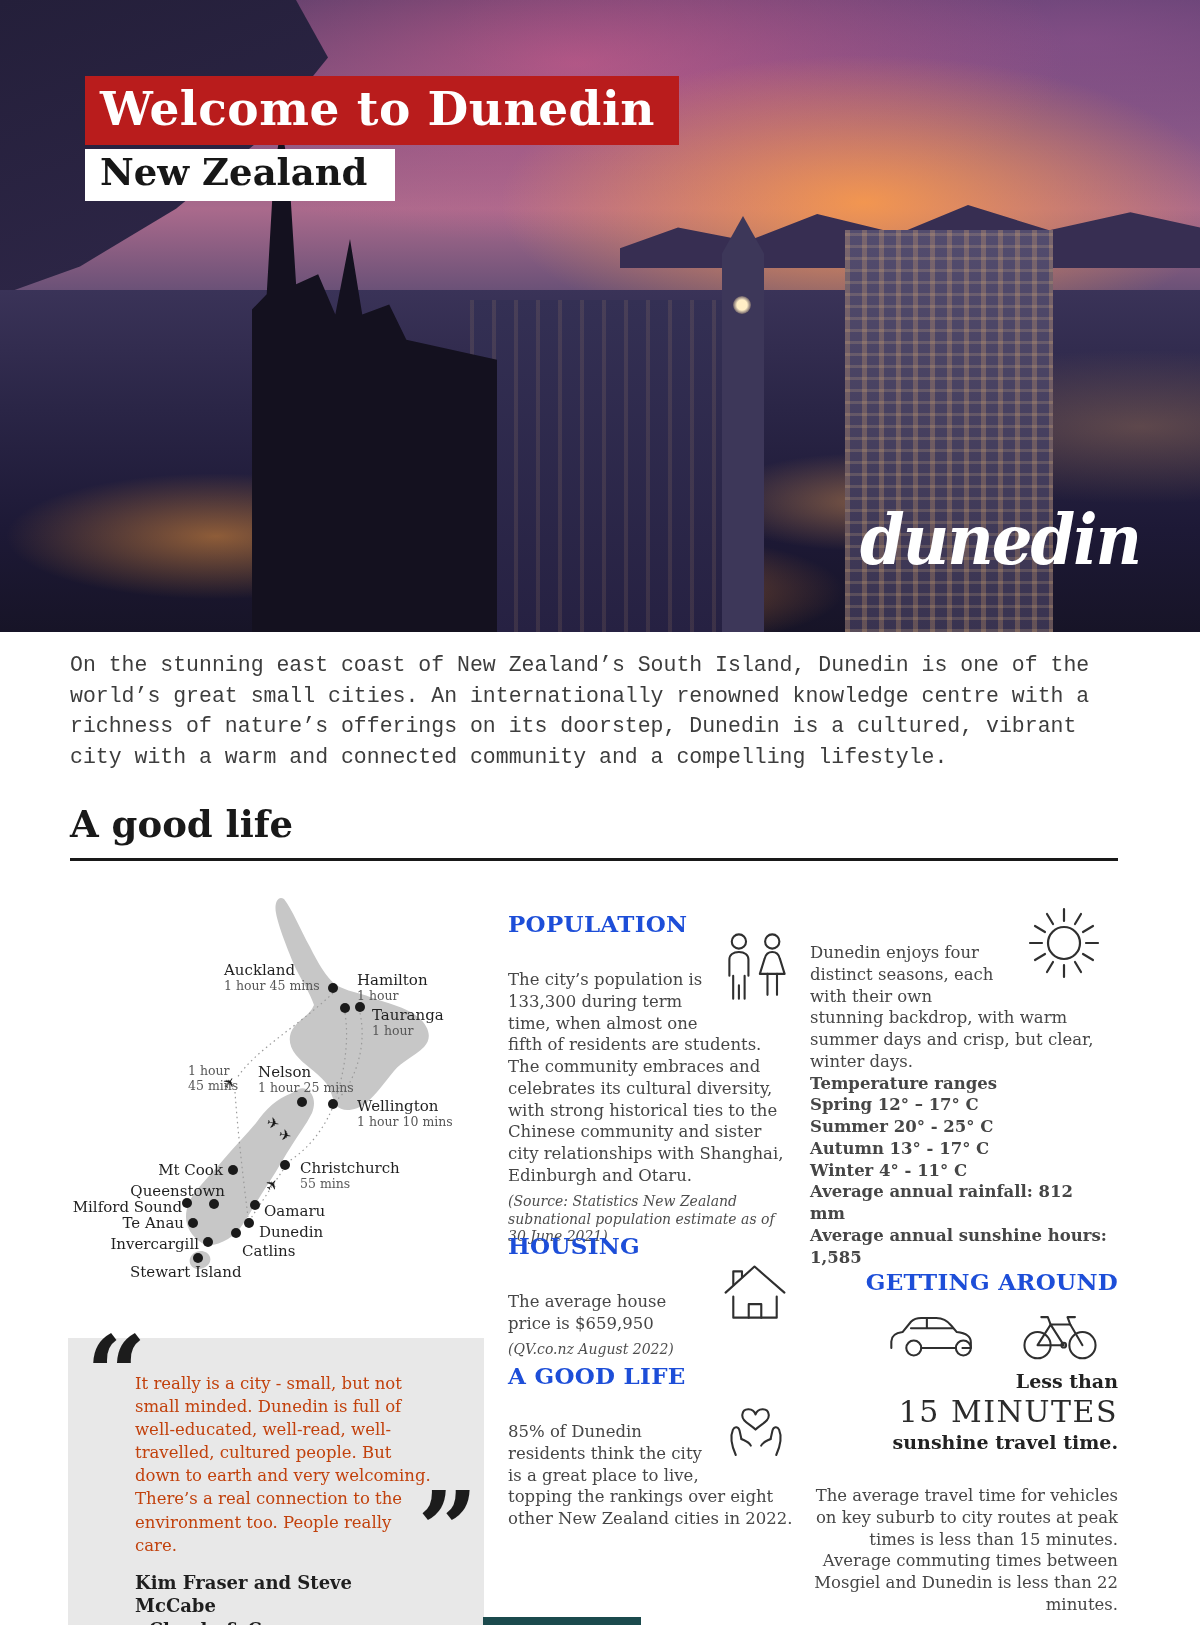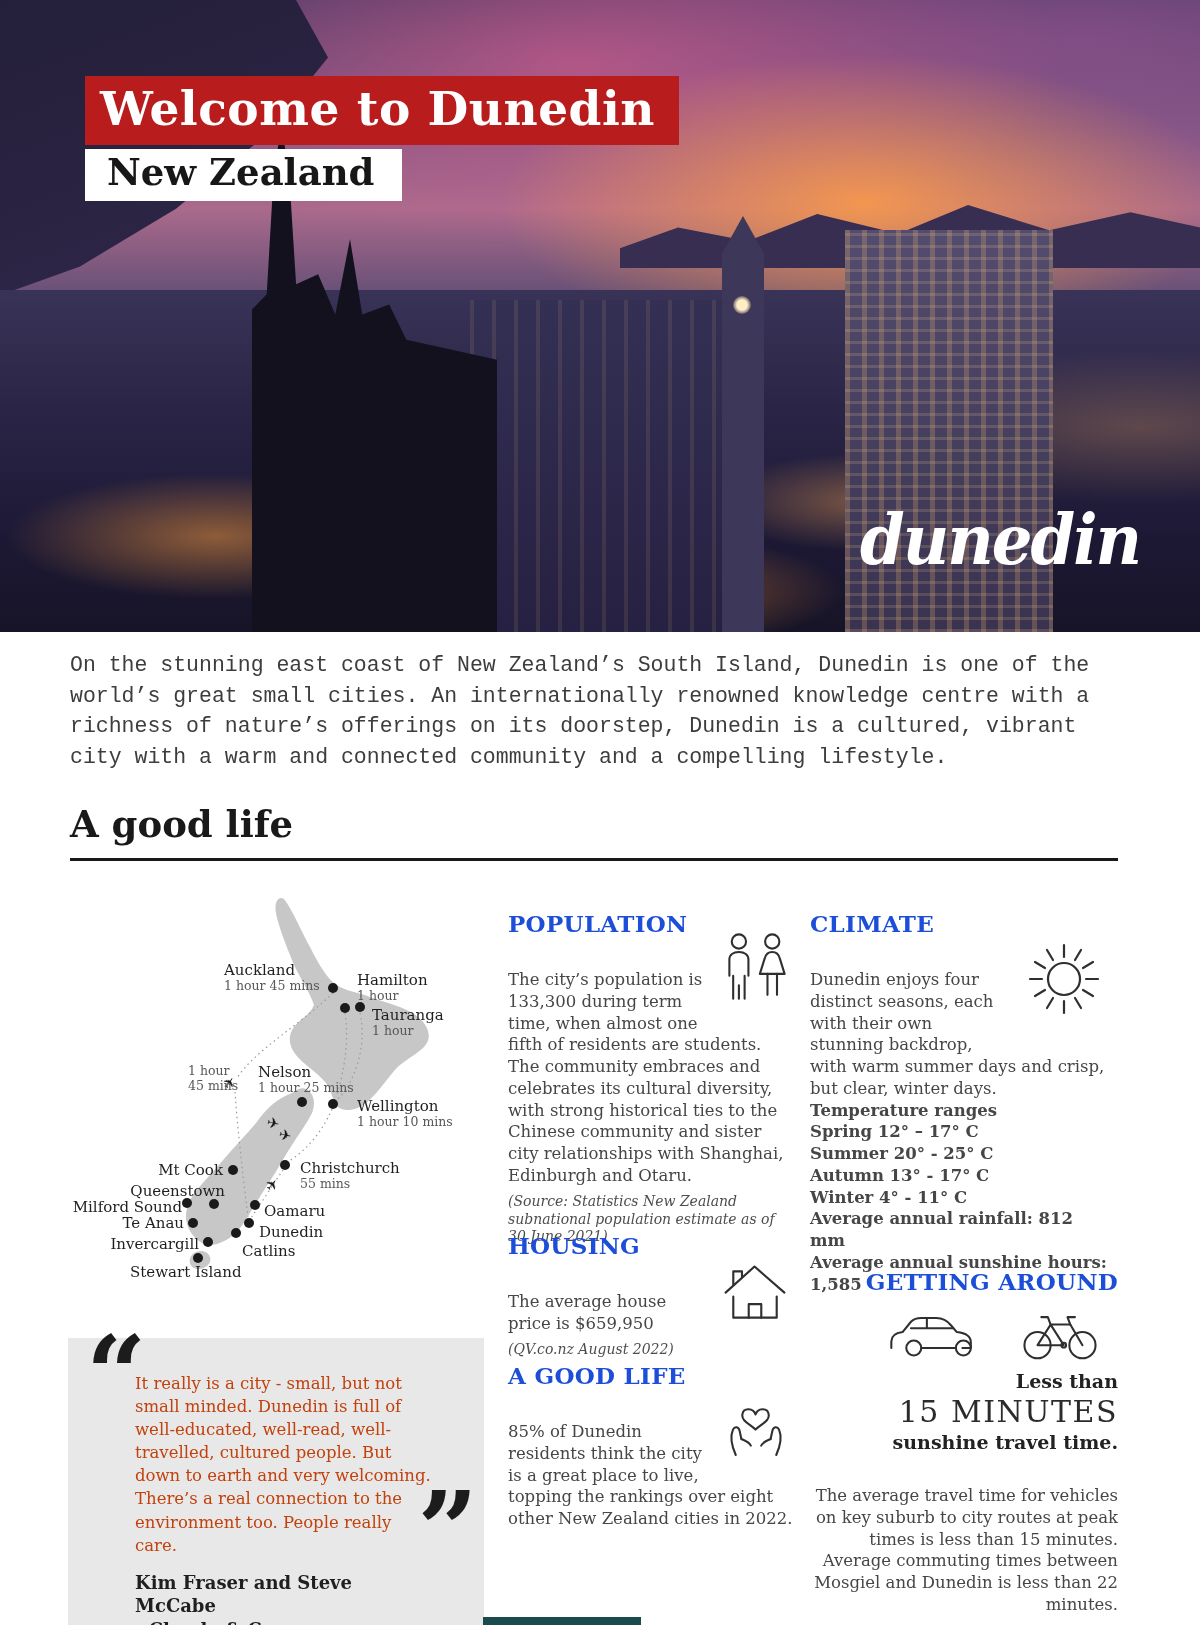--- a/index.html
+++ b/index.html
@@ -40,21 +40,21 @@
     background:radial-gradient(circle,#ffeec6 0 40%, rgba(255,220,150,0.25) 70%, transparent 75%); }
   .hero-bldg-right { position:absolute; left:845px; top:230px; width:208px; height:402px;
     background:
       repeating-linear-gradient(90deg, rgba(255,190,110,0.22) 0 5px, transparent 5px 17px),
       repeating-linear-gradient(0deg, rgba(255,210,140,0.16) 0 3px, transparent 3px 12px),
       linear-gradient(180deg,#534c6e 0%, #393350 100%); }
 
   .banner-black { position:absolute; left:85px; top:76px; background:#b91c1c; color:#ffffff;
     font-size:47px; font-weight:bold; letter-spacing:0.5px; padding:9px 24px 13px 15px; line-height:1; z-index:5; }
   .banner-white { position:absolute; left:85px; top:149px; background:#ffffff; color:#171717;
-    font-size:37px; font-weight:bold; padding:5px 28px 10px 22px; line-height:1; z-index:5; }
+    font-size:37px; font-weight:bold; padding:5px 28px 10px 15px; line-height:1; z-index:5; }
   .dunedin-logo { position:absolute; left:860px; top:502px; color:#ffffff; font-size:64px;
     font-style:italic; font-weight:bold; letter-spacing:-2px; z-index:5; transform:scaleY(1.08); }
 
   
   .intro { position:absolute; left:70px; top:650px; width:1052px; font-size:21.5px; line-height:1.42; color:#3d3d3d;font-family:Liberation Mono, monospace; }
 
   .section-title { position:absolute; left:70px; top:802px; font-size:37px; font-weight:bold; color:#191919; }
   .section-rule { position:absolute; left:70px; top:858px; width:1048px; height:0; border-top:3px solid #191919; }
 
   
@@ -232,21 +232,20 @@
           <path d="M27,57 c4,2 8,3 10,7"></path>
           <path d="M64,74 c4-9 6-20 3-27 c-2-4-6-3-7,1 l-2,9"></path>
           <path d="M58,57 c-4,2-8,3-10,7"></path>
         </g>
       </svg>
     </span>
     <div class="sec-body">85% of Dunedin residents think the city is a great place to live, topping the rankings over eight other New Zealand cities in 2022.</div>
   </div>
 
   <div class="sec" id="climate">
-    <h3 class="sec-heading">CLIMATE</h3>
     <span class="icon-float">
       <svg width="95" height="95" viewBox="0 0 95 95">
         <g class="icon-line">
           <circle cx="47" cy="47" r="16"></circle>
           <path d="M69,47 h12 M66,36 l10-6 M58,28 l6-10 M47,25 V13 M36,28 l-6-10 M28,36 l-10-6 M25,47 H13 M28,58 l-10,6 M36,66 l-6,10 M47,69 v12 M58,66 l6,10 M66,58 l10,6"></path>
         </g>
       </svg>
     </span>
     <div class="sec-body">Dunedin enjoys four distinct seasons, each with their own stunning backdrop, with warm summer days and crisp, but clear, winter days.</div>
     <div class="sec-body climate-para">

